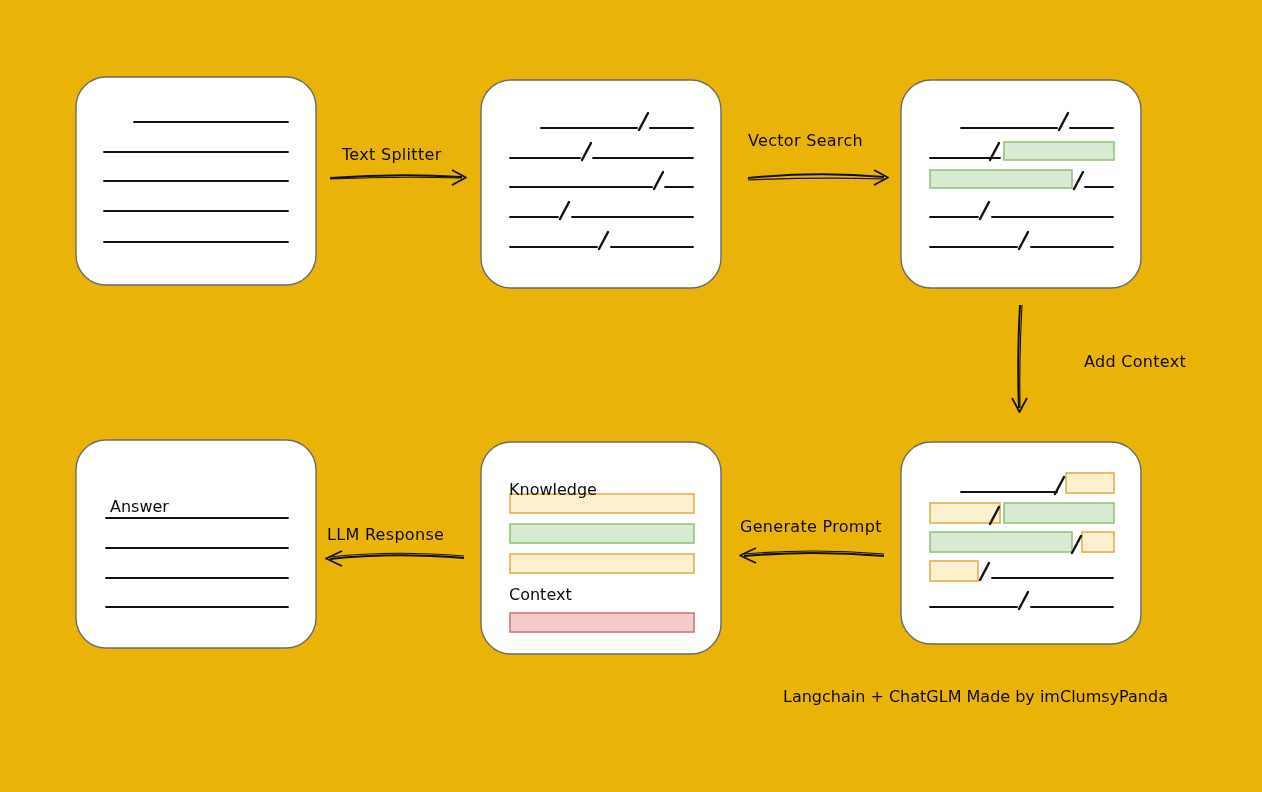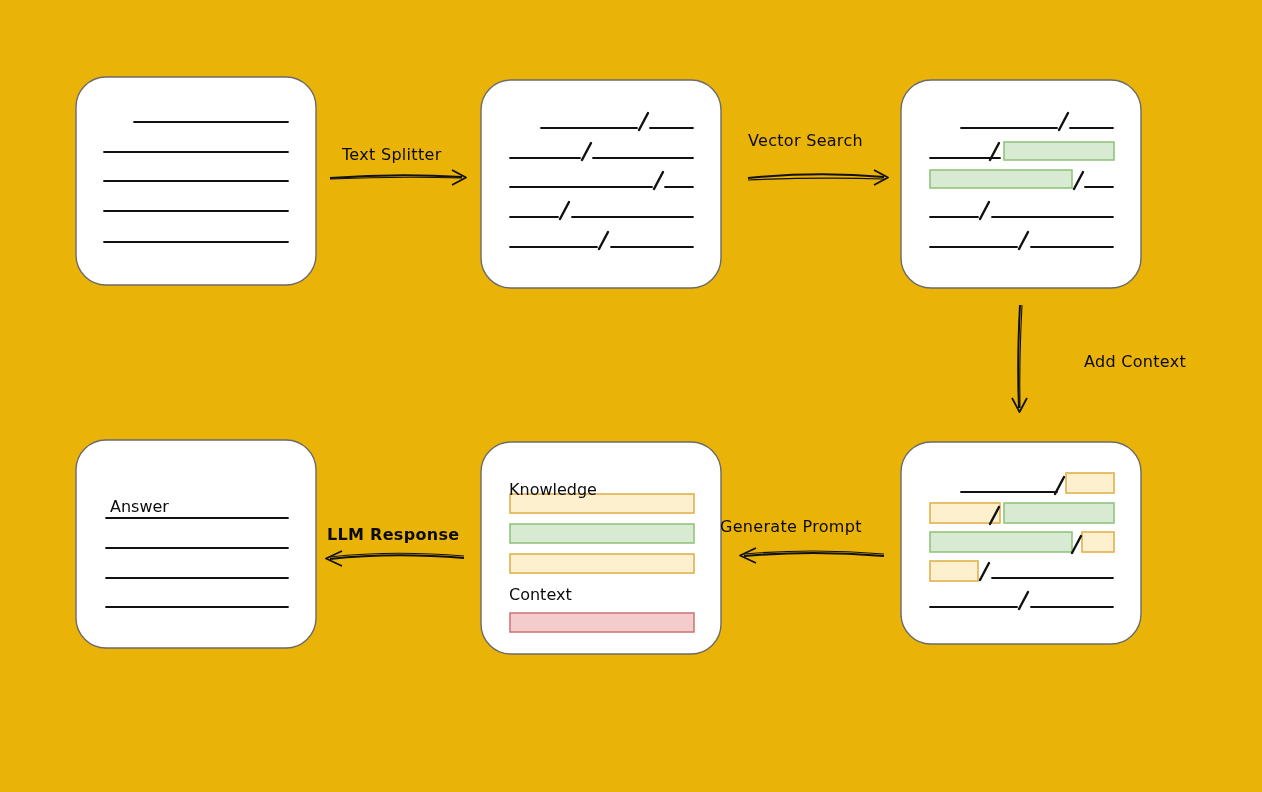--- a/index.html
+++ b/index.html
@@ -202,24 +202,25 @@
     </g>
 
   </svg>
 
   <div class="arrow-label" style="left:342px; top:145px;">Text Splitter</div>
 
   <div class="arrow-label" style="left:748px; top:131px;">Vector Search</div>
 
   <div class="arrow-label" style="left:1084px; top:352px;">Add Context</div>
 
-  <div class="arrow-label" style="left:720px; top:517px;">Generate Prompt</div>
-
-  <div class="arrow-label" style="left:327px; top:525px;font-weight:bold;">LLM Response</div>
+  <div class="arrow-label" style="left:740px; top:517px;">Generate Prompt</div>
+
+  <div class="arrow-label" style="left:327px; top:525px;">LLM Response</div>
 
   <div class="box-title" style="left:509px; top:480px;">Knowledge</div>
 
   <div class="box-title" style="left:509px; top:585px;">Context</div>
 
   <div class="box-title" style="left:110px; top:465px;margin-top:32px;">Answer</div>
 
+  <div class="footer-text" style="left:783px; top:687px;">Langchain + ChatGLM Made by imClumsyPanda</div>
 
 </div>
 
 </body></html>

